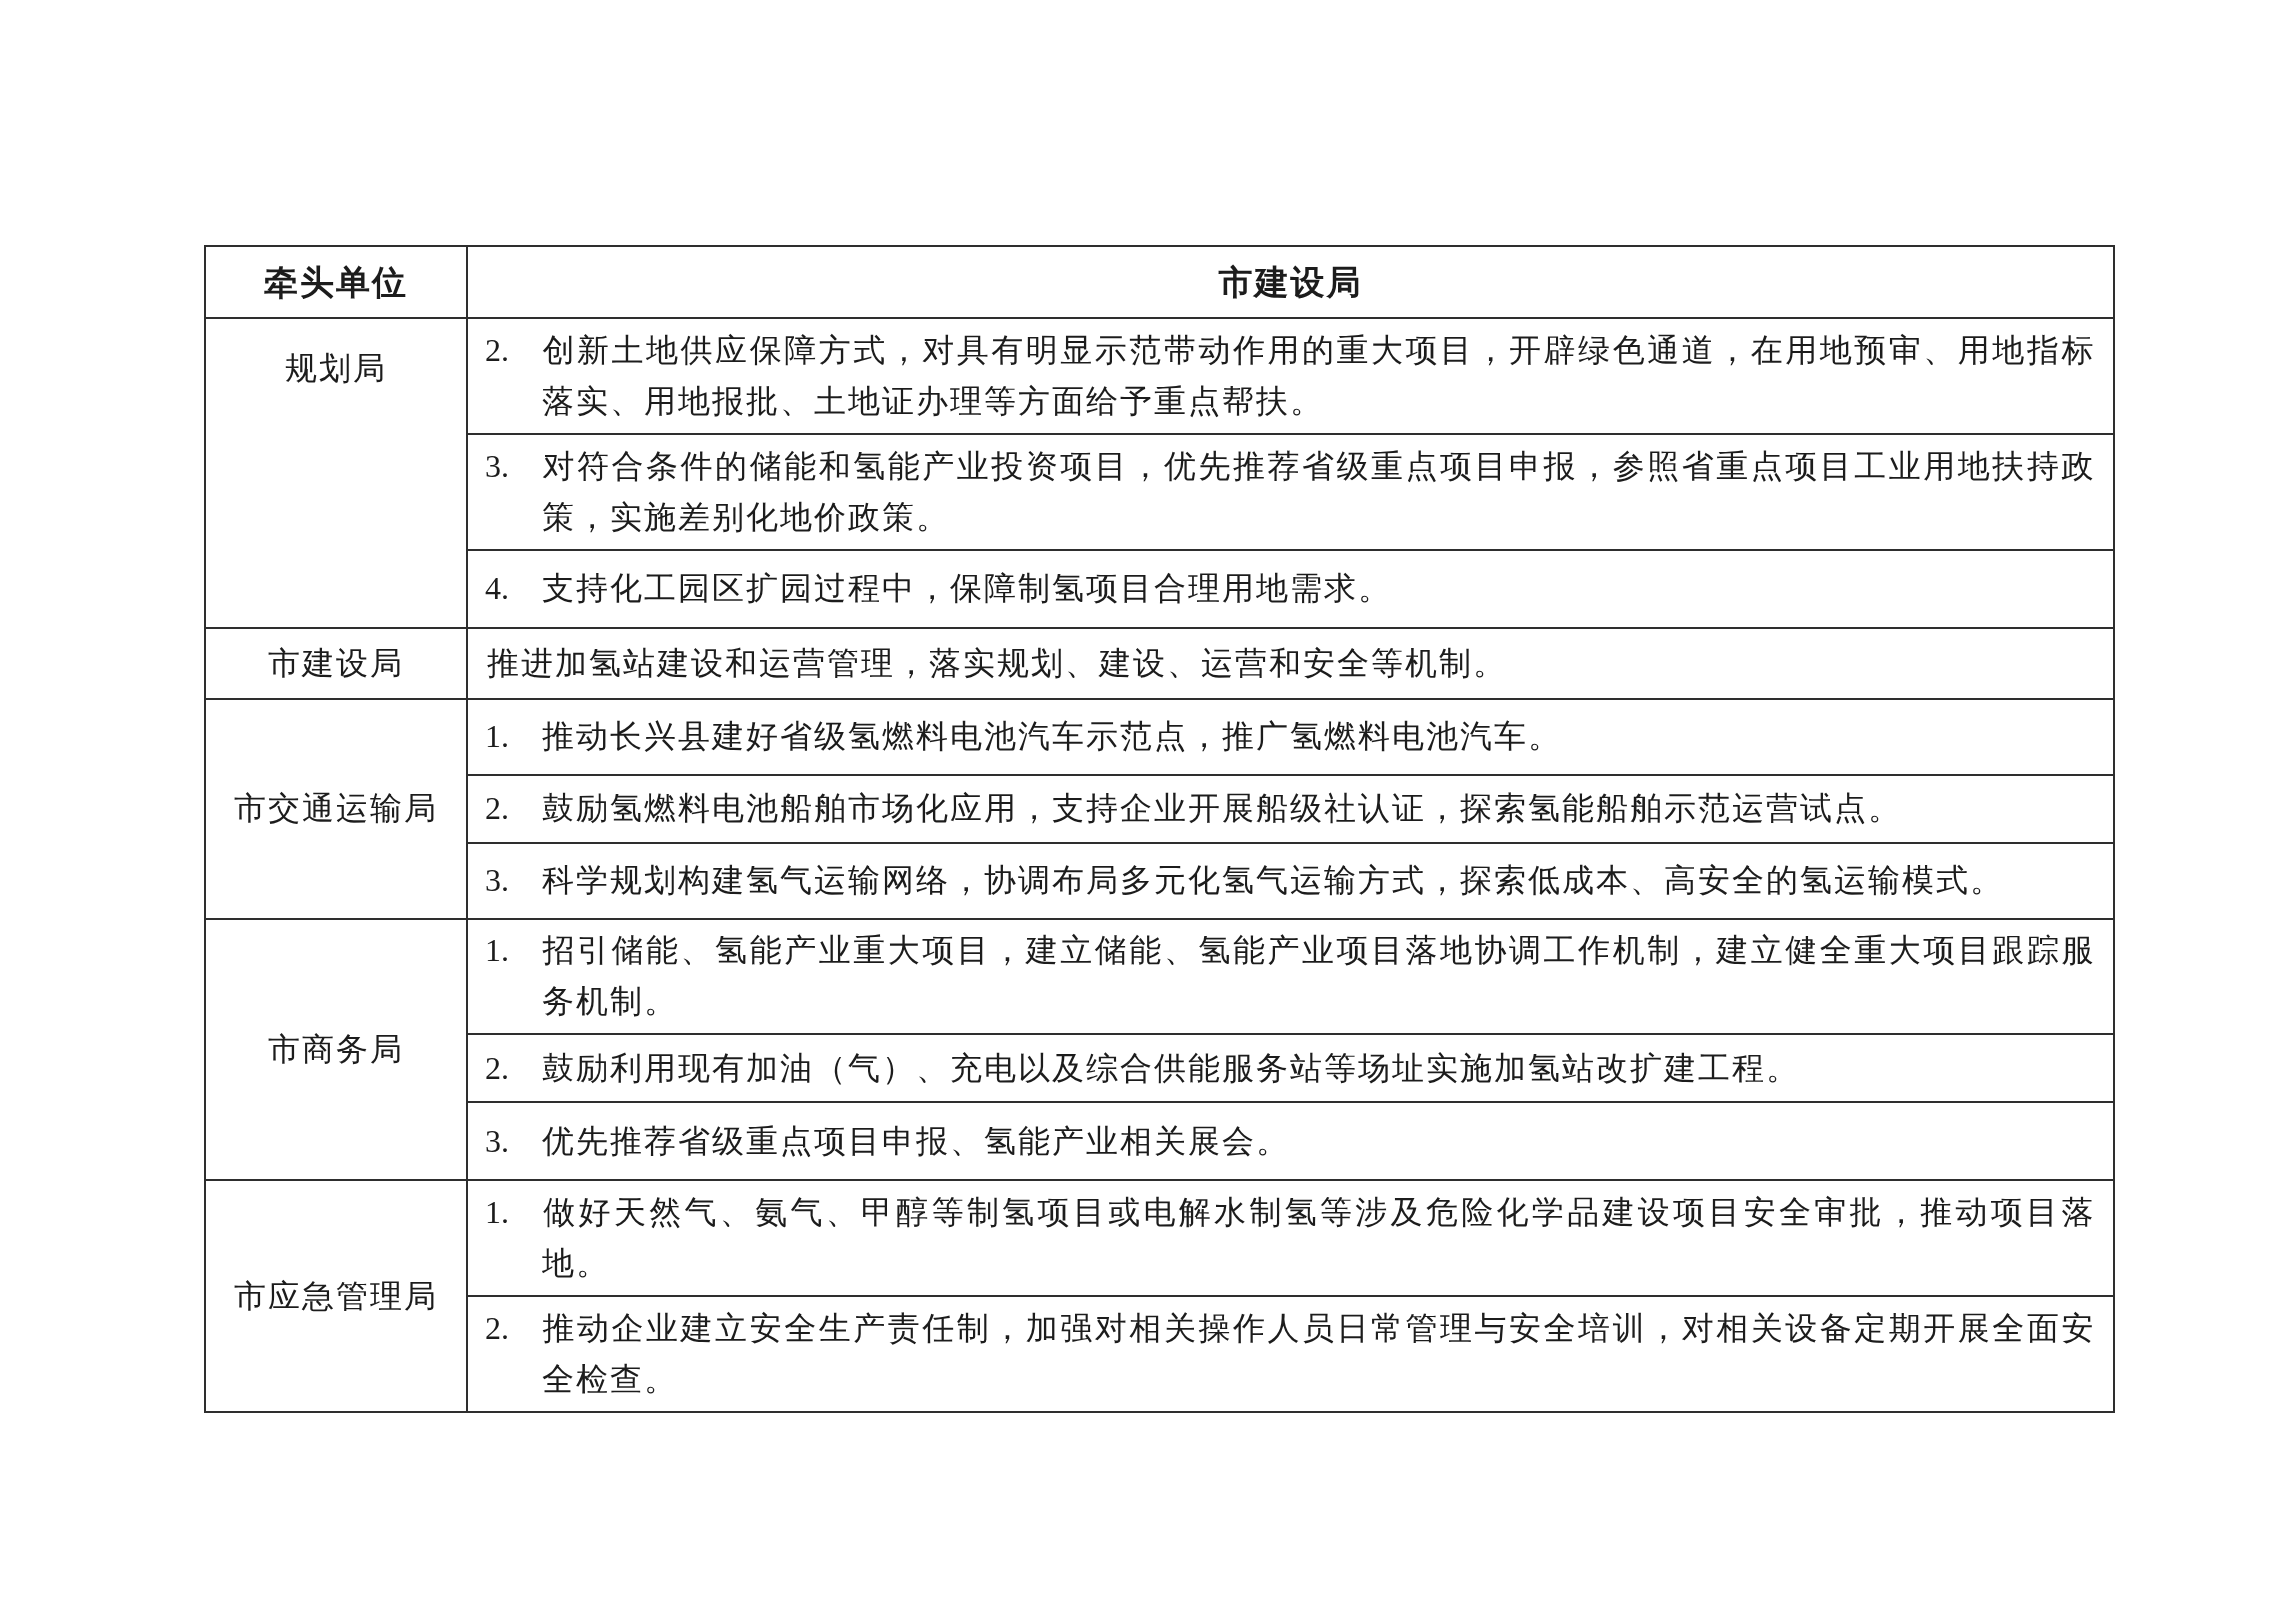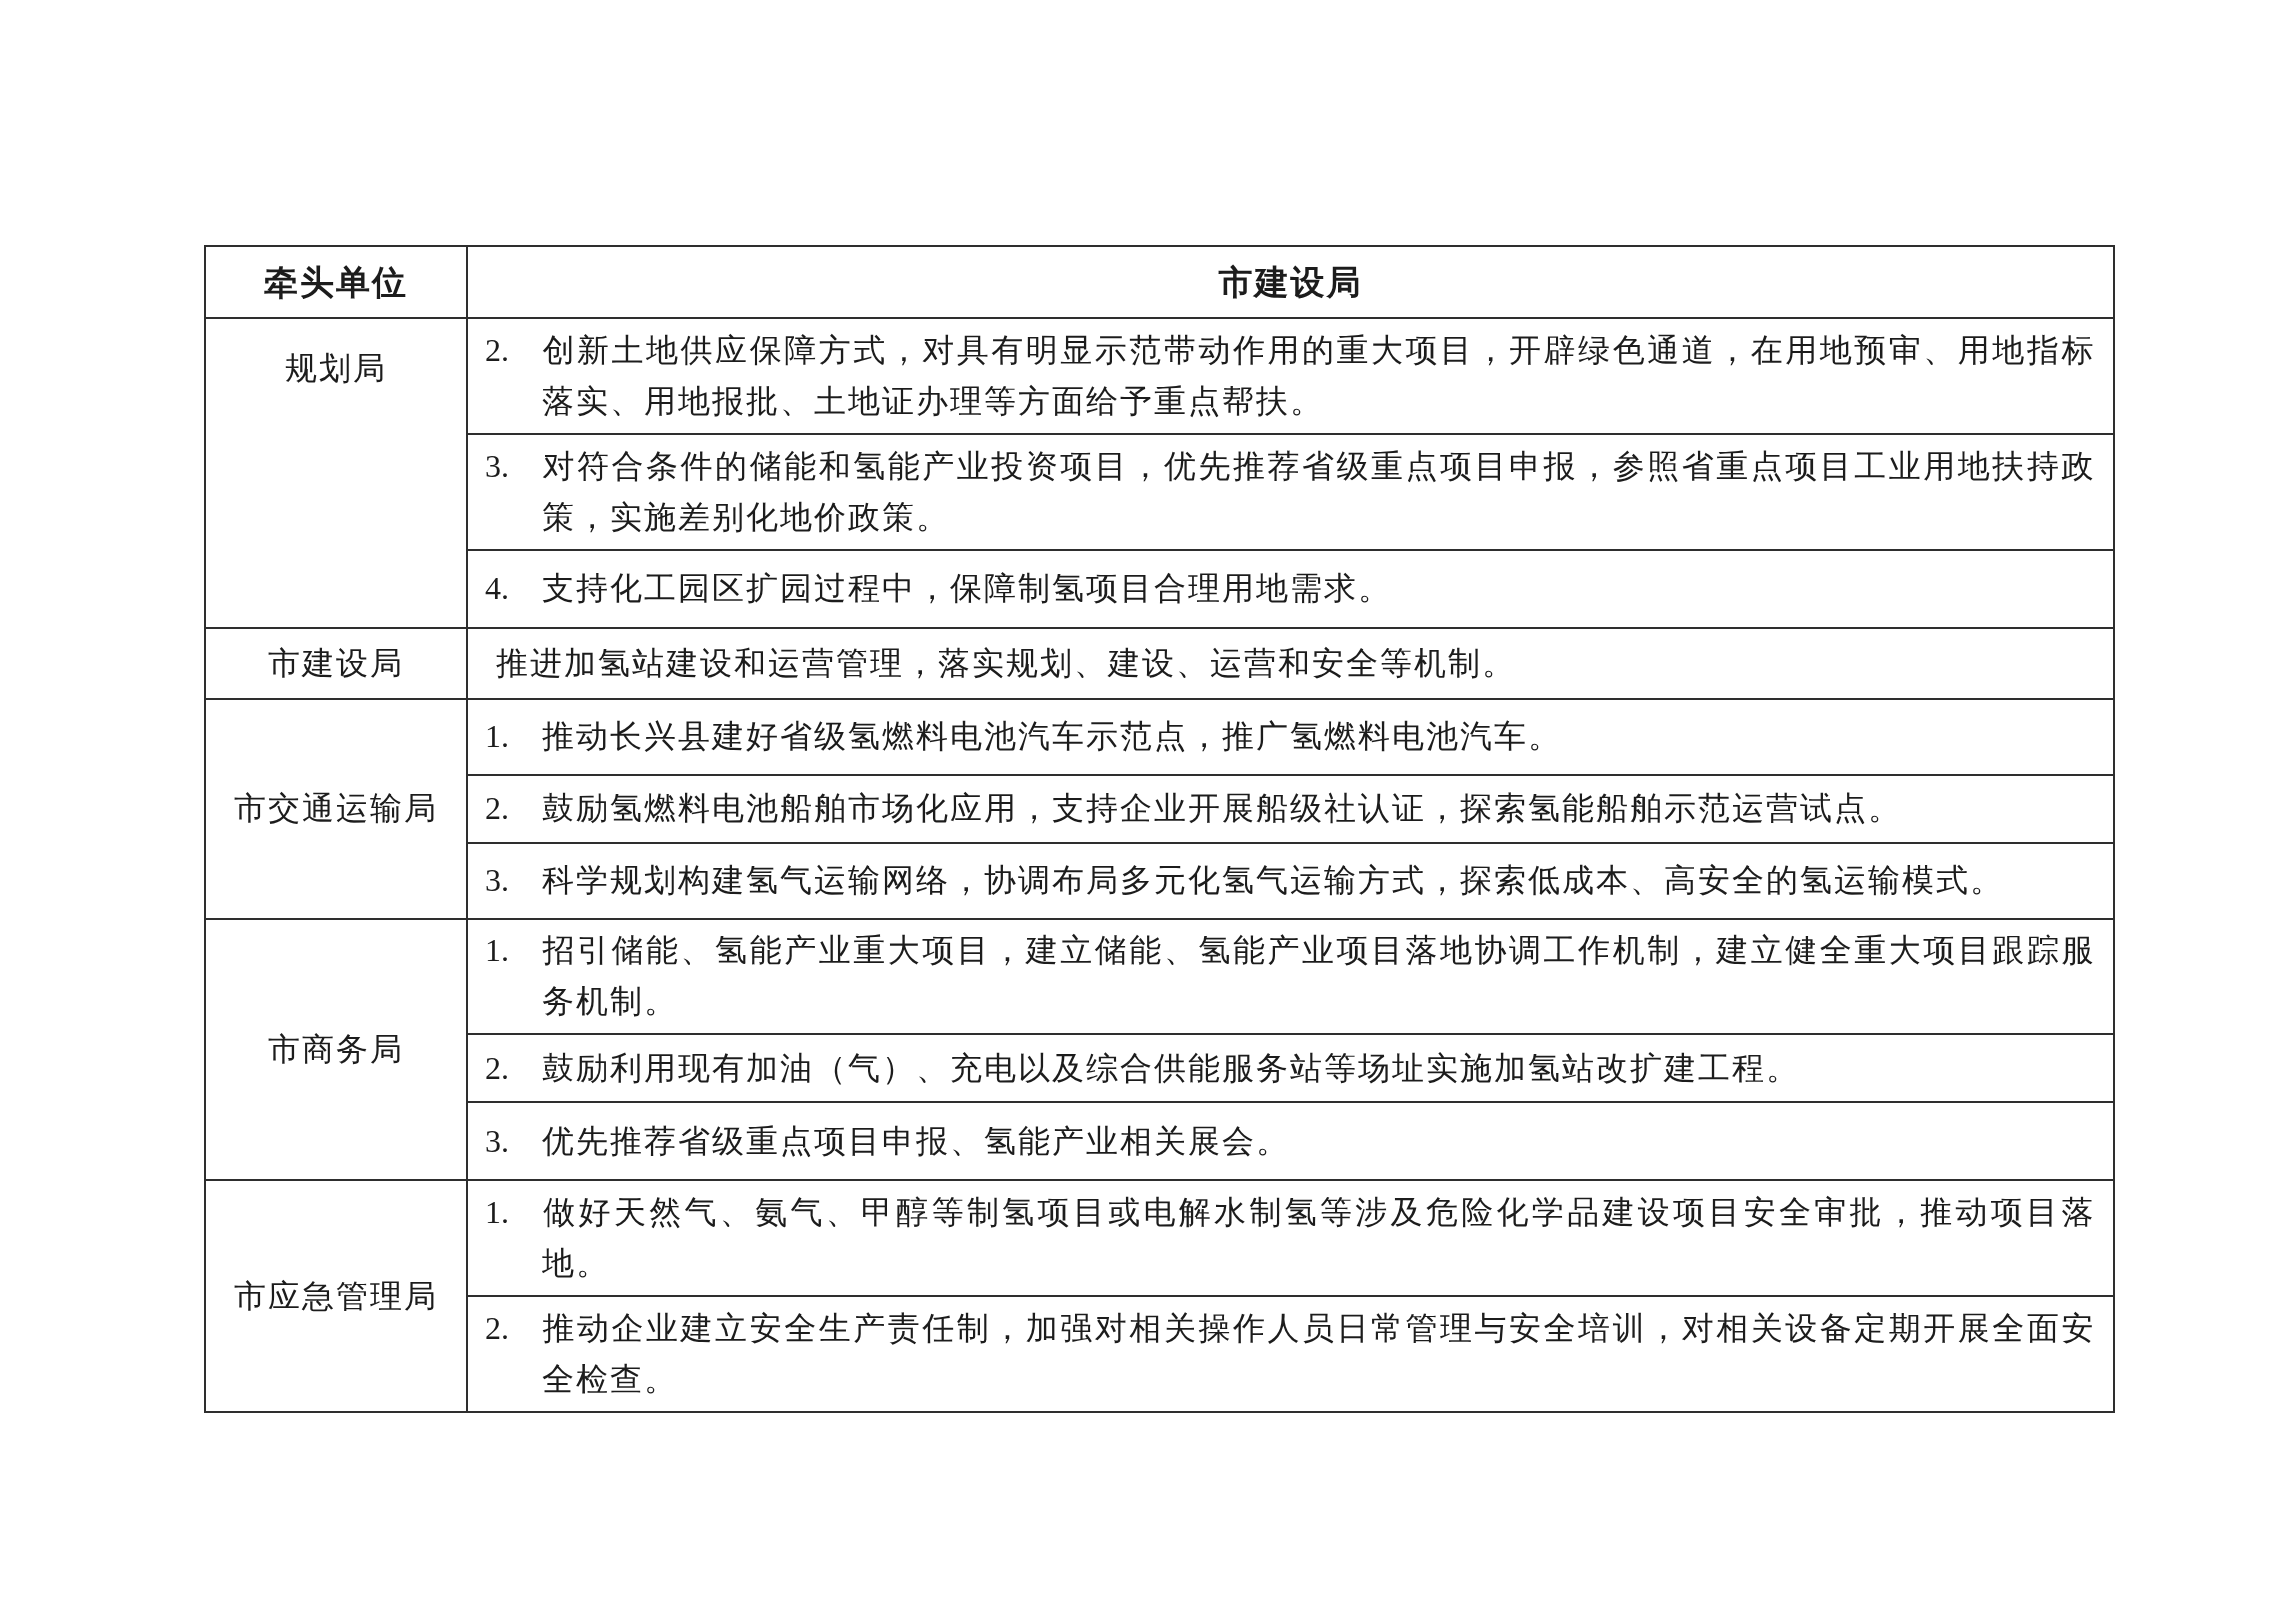--- a/index.html
+++ b/index.html
@@ -56,21 +56,21 @@
     padding: 5.9px 17.6px 5.9px 74px;
     text-indent: -57px;
   }
   td.task .num {
     display: inline-block;
     width: 57px;
     text-indent: 0;
     letter-spacing: 0;
   }
   td.task.nonum {
-    padding-left: 28px;
+    padding-left: 19px;
     text-indent: 0;
     border-radius: 27px;
   }
   tr.h82  { height: 72px; }
   tr.h117 { height: 115px; }
   tr.h109 { height: 107px; }
   tr.h80  { height: 78px; }
   tr.h72  { height: 71px; margin-left: 38px; }
   tr.h78  { height: 76px; }
   tr.h85  { height: 68px; }

